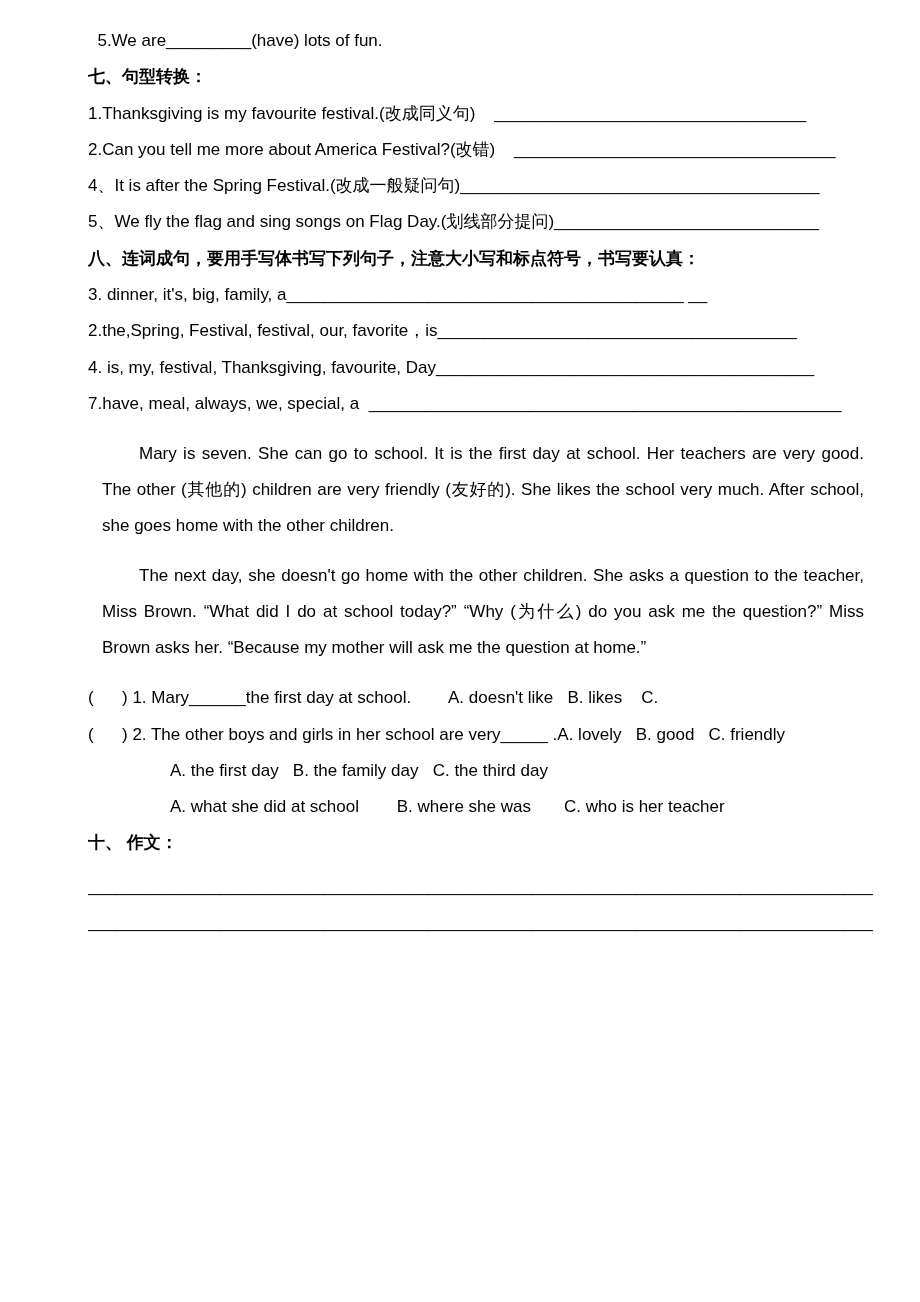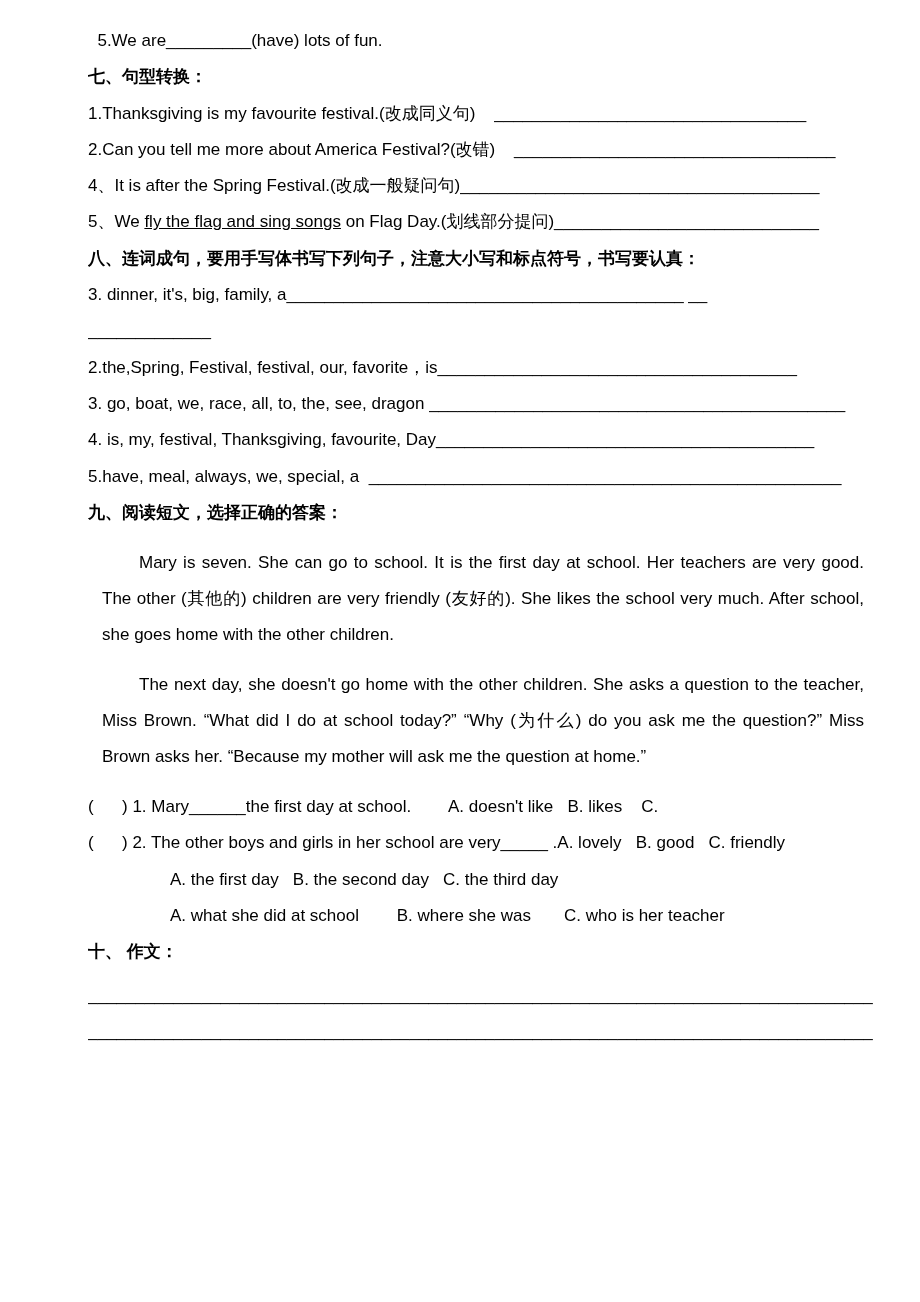--- a/index.html
+++ b/index.html
@@ -26,50 +26,47 @@
   .para {
     font-size: 17px;
     line-height: 36px;
     margin: 14px;
     text-align: justify;
     text-indent: 37px;
   }
   .heading { font-weight: 700; }
   .options { padding-left: 82px; }
   .indent1 { padding-left: 37px; }
-  .underlined { text-decoration: underline; }
+  .underlined { }
   .answer-line { letter-spacing: 0; }
   .gap-top { margin-top: 7px; }
 </style>
 </head>
 <body>
 
 <div class="page">
 
   <div class="line">  5.We are_________(have) lots of fun.</div>
 
   <div class="line heading">七、句型转换：</div>
   <div class="line">1.Thanksgiving is my favourite festival.(改成同义句)    _________________________________</div>
   <div class="line">2.Can you tell me more about America Festival?(改错)    __________________________________</div>
   <div class="line">4、It is after the Spring Festival.(改成一般疑问句)______________________________________</div>
   <div class="line"><span>5、We </span><span class="underlined">fly the flag and sing songs</span><span> on Flag Day.(划线部分提问)____________________________</span></div>
 
   <div class="line heading">八、连词成句，要用手写体书写下列句子，注意大小写和标点符号，书写要认真：</div>
   <div class="line">3. dinner, it's, big, family, a__________________________________________ __</div>
-  <div class="line">_____________</div>
   <div class="line">2.the,Spring, Festival, festival, our, favorite，is______________________________________</div>
-  <div class="line">3. go, boat, we, race, all, to, the, see, dragon ____________________________________________</div>
   <div class="line">4. is, my, festival, Thanksgiving, favourite, Day________________________________________</div>
-  <div class="line">5.have, meal, always, we, special, a  __________________________________________________</div>
+  <div class="line">7.have, meal, always, we, special, a  __________________________________________________</div>
 
-  <div class="line heading">九、阅读短文，选择正确的答案：</div>
   <p class="para">Mary is seven. She can go to school. It is the first day at school. Her teachers are very good. The other (其他的) children are very friendly (友好的). She likes the school very much. After school, she goes home with the other children.</p>
   <p class="para">The next day, she doesn't go home with the other children. She asks a question to the teacher, Miss Brown. “What did I do at school today?” “Why (为什么) do you ask me the question?” Miss Brown asks her. “Because my mother will ask me the question at home.”</p>
   <div class="line">(      ) 1. Mary______the first day at school.        A. doesn't like   B. likes    C.</div>
   <div class="line">(      ) 2. The other boys and girls in her school are very_____ .A. lovely   B. good   C. friendly</div>
-  <div class="line options">A. the first day   B. the second day   C. the third day</div>
+  <div class="line options">A. the first day   B. the family day   C. the third day</div>
   <div class="line options">A. what she did at school        B. where she was       C. who is her teacher</div>
 
   <div class="line heading">十、 作文：</div>
   <div class="line answer-line gap-top">___________________________________________________________________________________</div>
   <div class="line answer-line">___________________________________________________________________________________</div>
 
 </div>
 
 </body></html>

